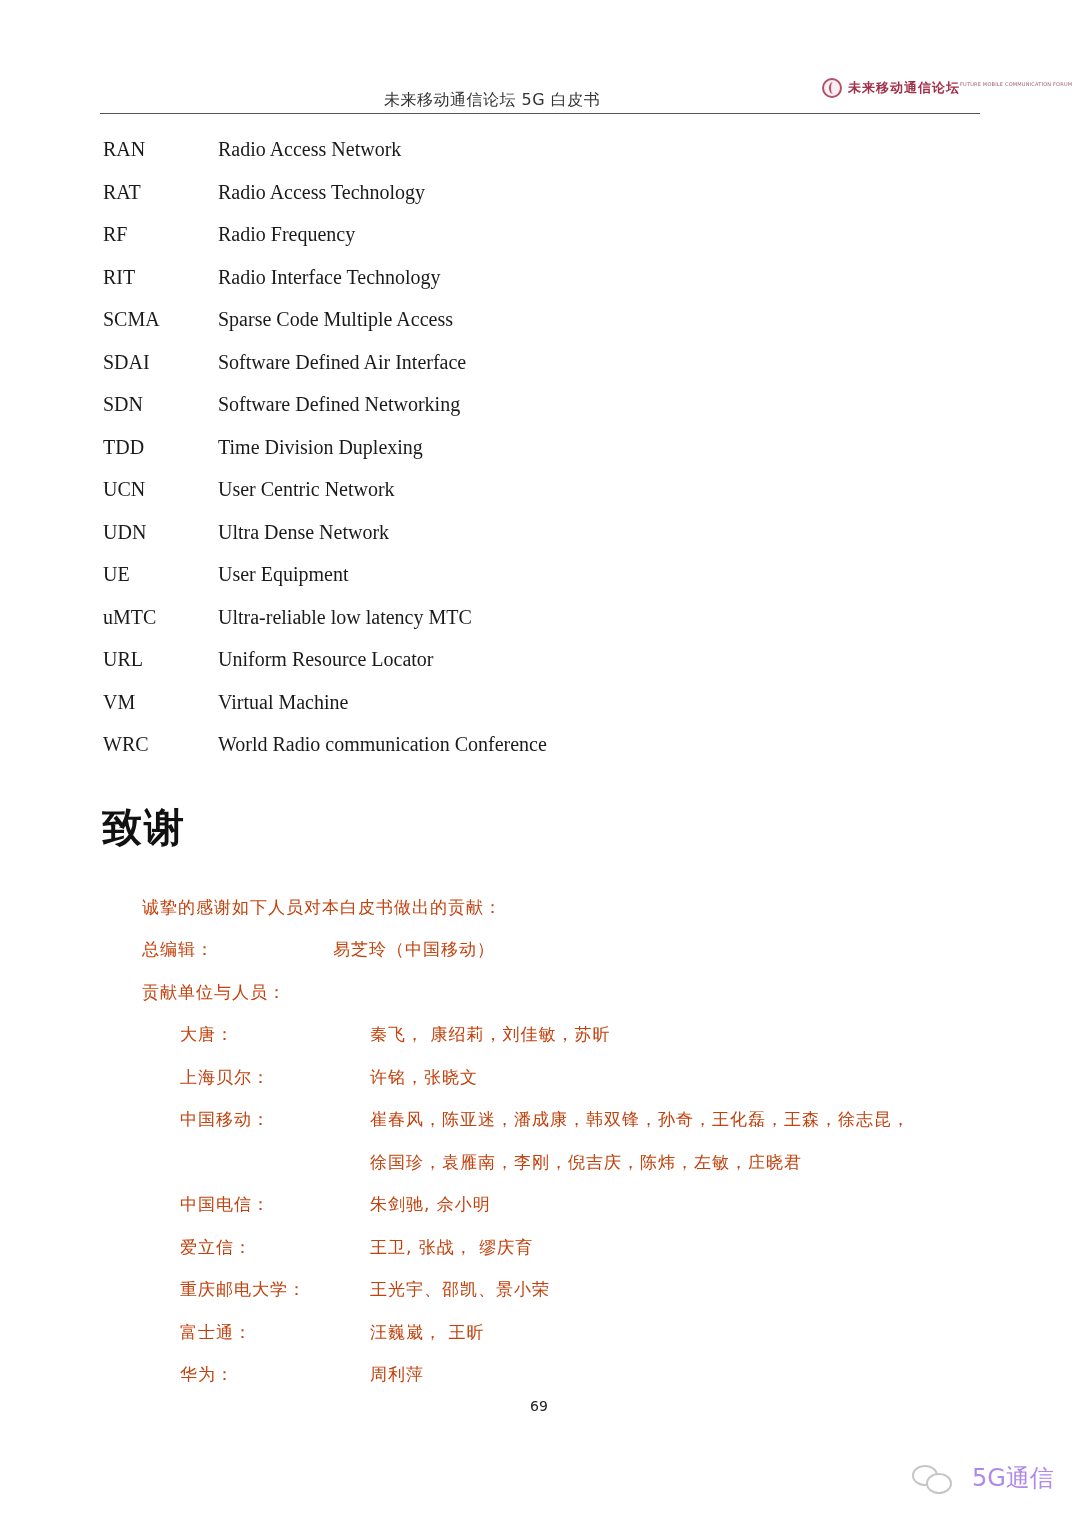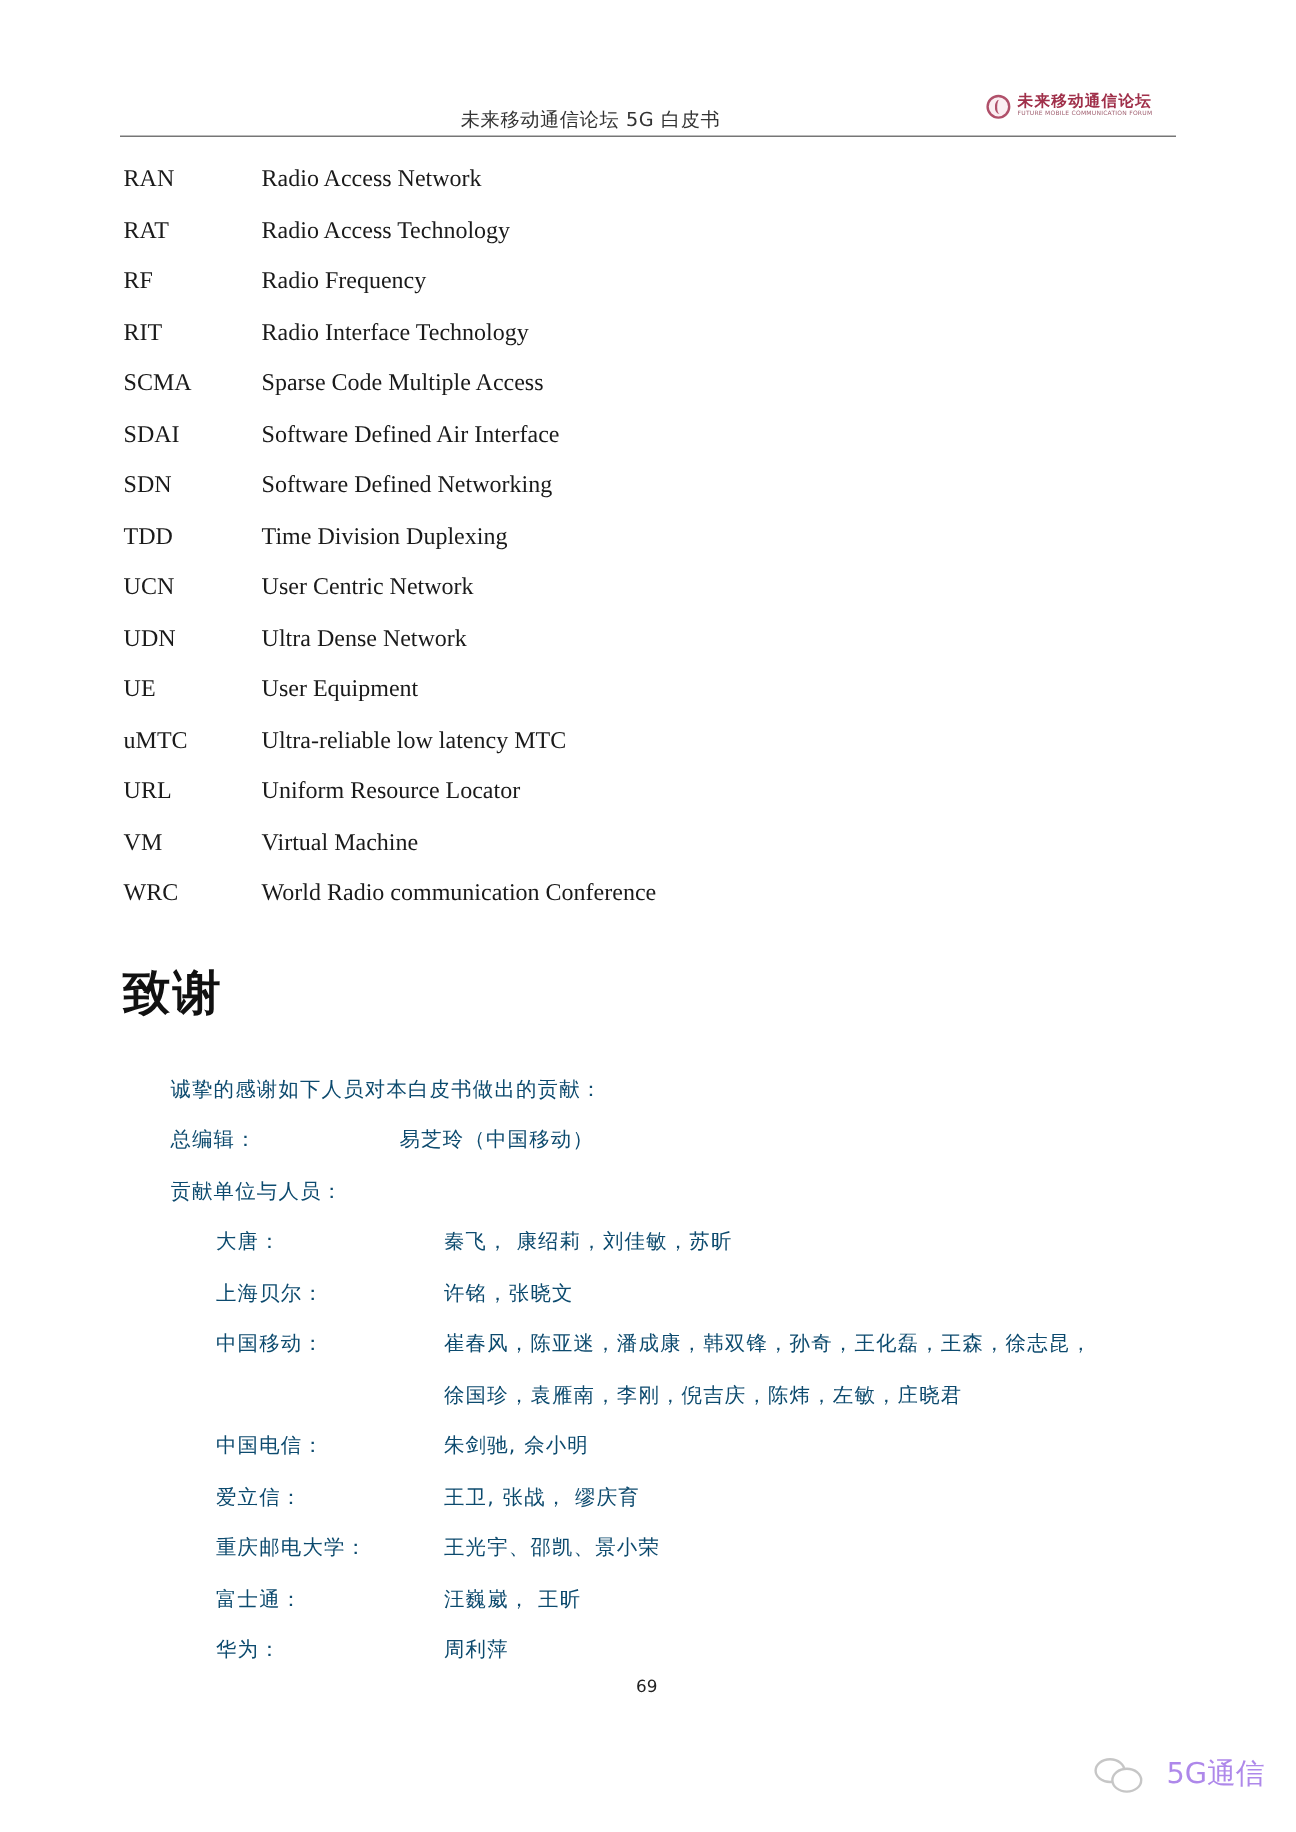--- a/index.html
+++ b/index.html
@@ -16,35 +16,35 @@
     }
     .logo { position: absolute; left: 822px; top: 78px; display: flex; align-items: center; }
     .logo-mark {
       width: 20px; height: 20px; border-radius: 50%; border: 2px solid #b0506a;
       box-sizing: border-box; position: relative; margin-right: 6px; background: #fbeef2;
     }
     .logo-mark::after {
       content: ""; position: absolute; left: 5px; top: 2px; width: 6px; height: 12px;
       border-left: 2px solid #b0506a; border-radius: 50%;
     }
-    .logo-text { display: flex; flex-direction: column; }
+    .logo-text { display: flex; flex-direction: row; }
     .logo-cn { font-size: 13px; color: #a0304a; font-family: "DejaVu Serif", serif; font-weight: bold; letter-spacing: 1px; line-height: 14px; }
     .logo-en { font-size: 5px; color: #a06070; font-family: "DejaVu Sans", sans-serif; letter-spacing: 0.2px; line-height: 7px; }
 
     .abbr-list { position: absolute; left: 103px; top: 138px; }
     .abbr-row { height: 42.5px; display: flex; align-items: flex-start; font-size: 20px;
       font-family: "Liberation Serif", "DejaVu Serif", serif; color: #1a1a1a; }
     .abbr-key { width: 115px; }
     .abbr-val { }
 
     .section-title {
       position: absolute; left: 102px; top: 800px; font-size: 40px; font-weight: bold;
       font-family: "DejaVu Sans", sans-serif; color: #111; letter-spacing: 2px;
     }
-    .cn { font-family: "DejaVu Sans", "Liberation Sans", sans-serif; font-size: 17px; color: #0c4a6e; letter-spacing: 1px; }
+    .cn { font-family: "DejaVu Sans", "Liberation Sans", sans-serif; font-size: 17px; color: #c2410c; letter-spacing: 1px; }
     .intro { position: absolute; left: 142px; top: 896px; }
     .editor-label { position: absolute; left: 142px; top: 938px; }
     .editor-name { position: absolute; left: 333px; top: 938px; }
     .contrib-label { position: absolute; left: 142px; top: 981px; }
 
     .contrib-list { position: absolute; left: 180px; top: 1023px; width: 800px; }
     .contrib-row { display: flex; min-height: 42.5px; }
     .contrib-org { width: 190px; flex-shrink: 0; }
     .contrib-people { width: 580px; }
     .contrib-people .line { height: 42.5px; }

